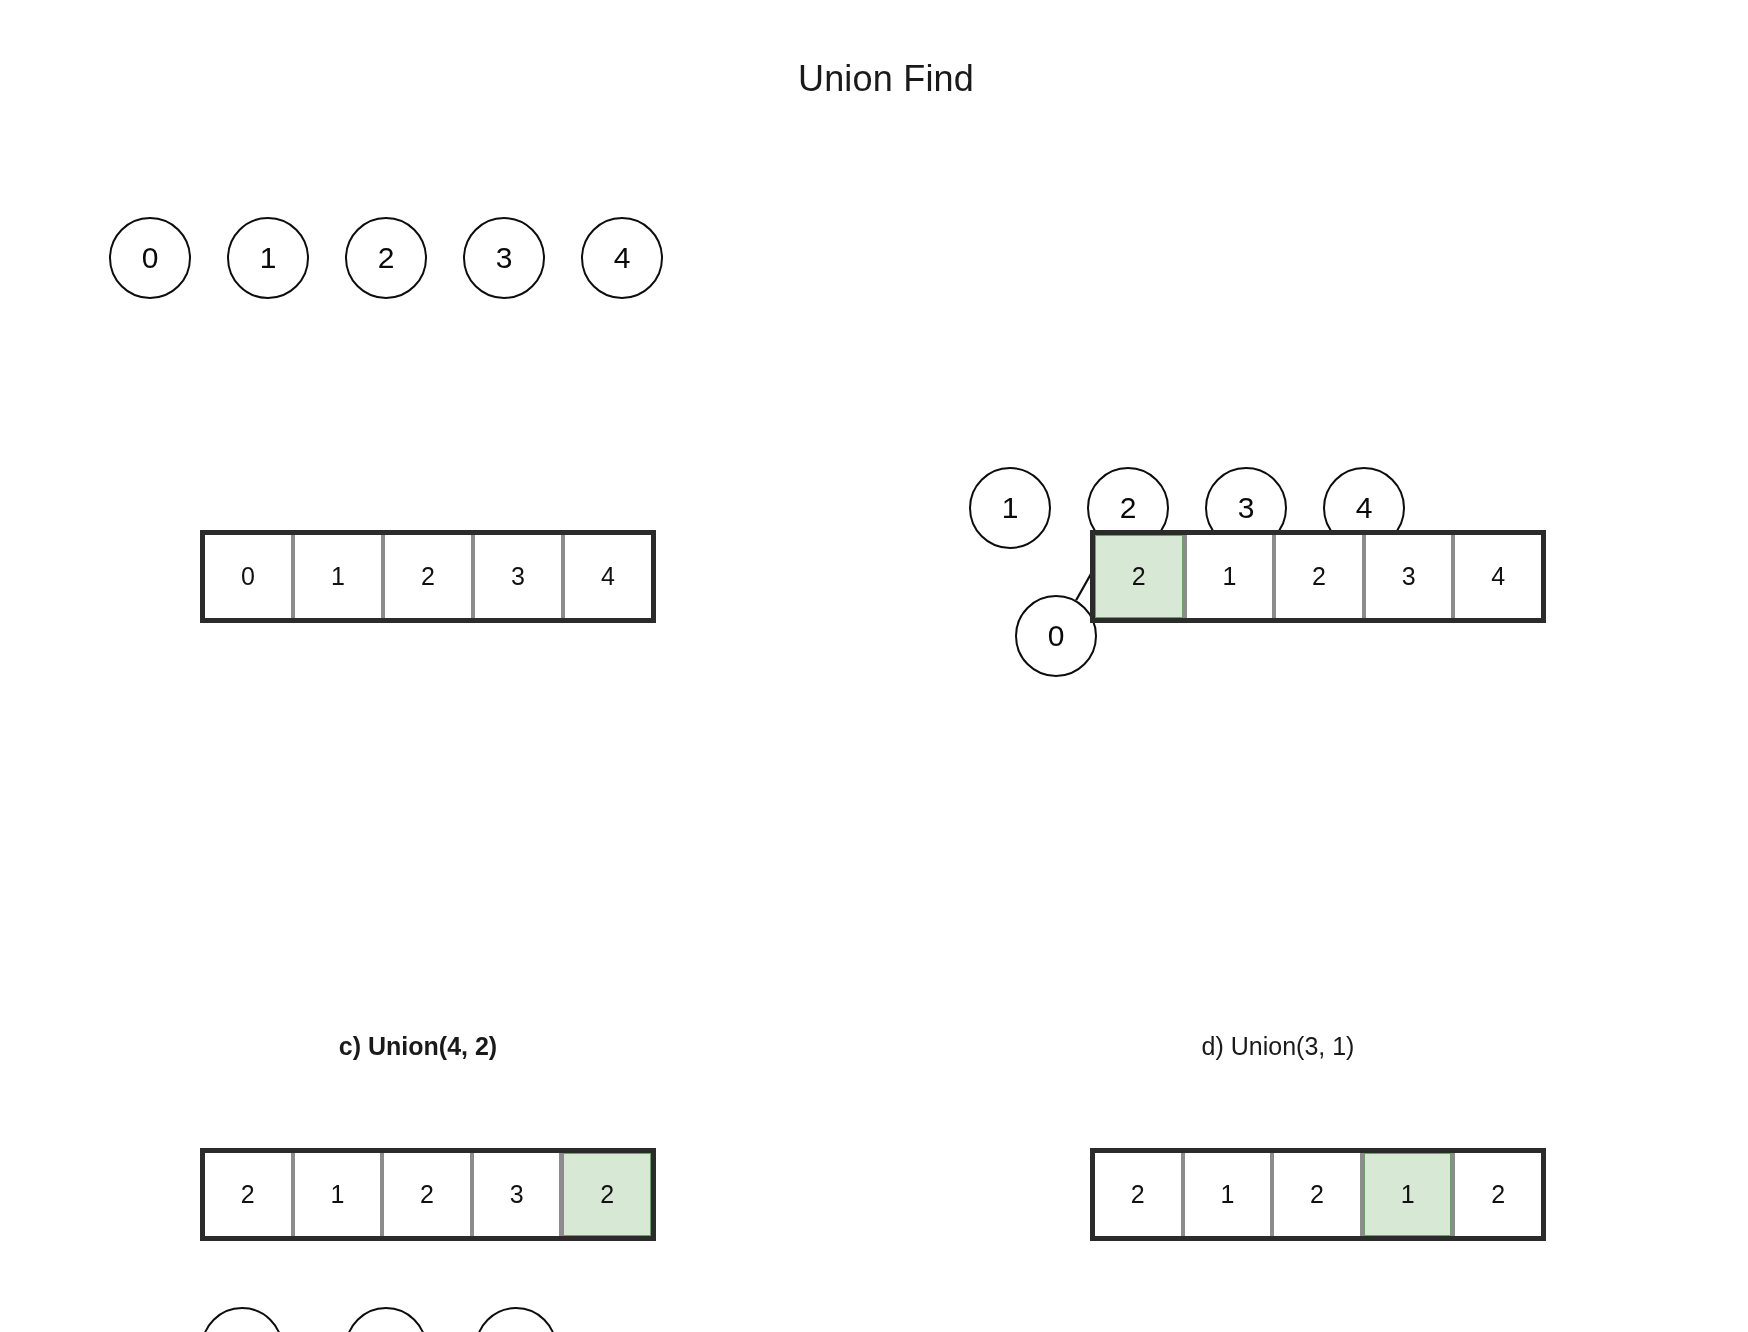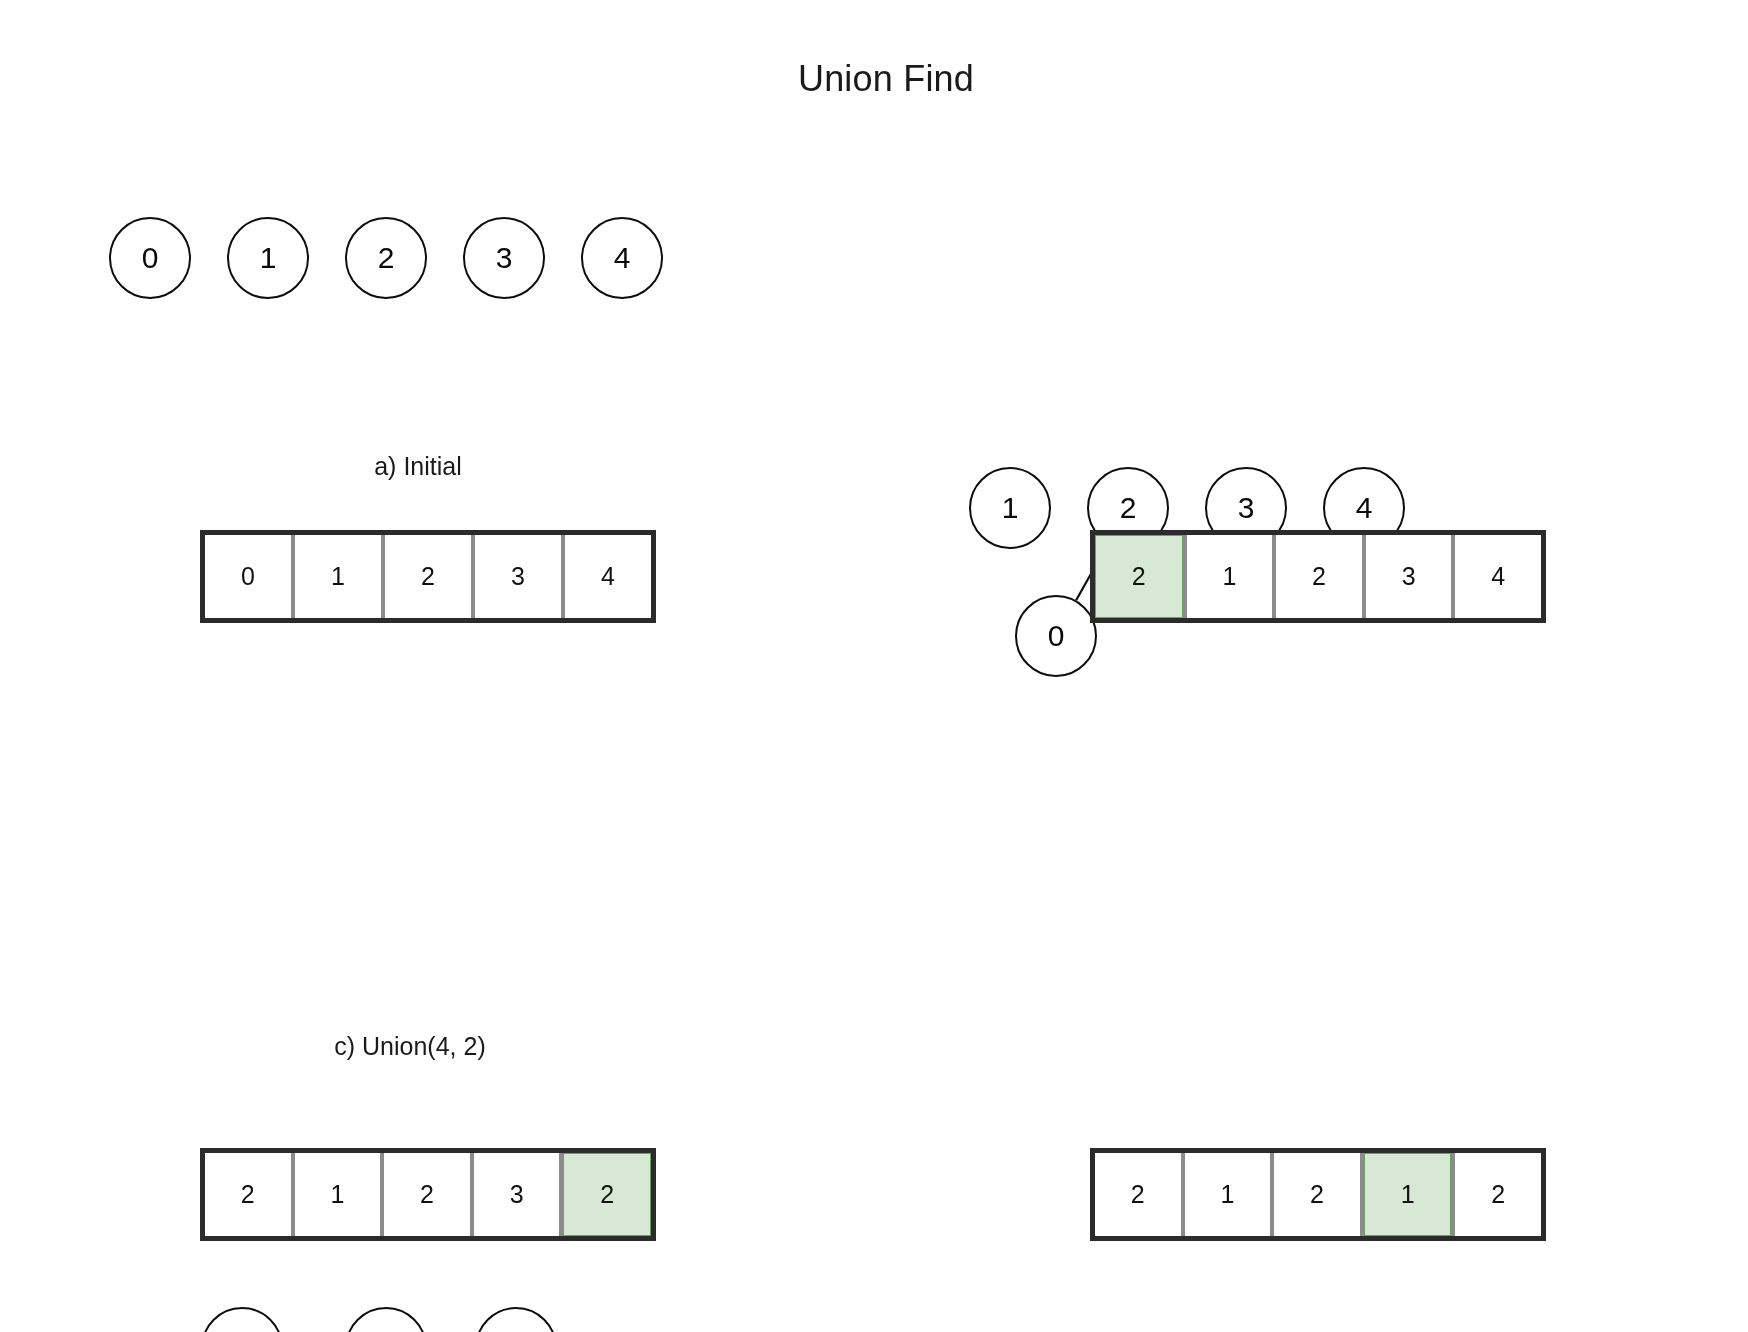--- a/index.html
+++ b/index.html
@@ -106,21 +106,20 @@
 <div id="page-title">Union Find</div>
 
 <div id="panels-root">
     <div class="panel graph-area" style="left: 90px; top: 210px; width: 600px; height: 300px;">
       <div class="node" style="left: 60px; top: 48px;">0</div>
       <div class="node" style="left: 178px; top: 48px;">1</div>
       <div class="node" style="left: 296px; top: 48px;">2</div>
       <div class="node" style="left: 414px; top: 48px;">3</div>
       <div class="node" style="left: 532px; top: 48px;">4</div>
     </div>
-    <div class="caption" style="left: 190px; top: 452px; width: 456px;">a) Initial</div>
     <div class="array" style="left: 200px; top: 530px;">
       <div class="array-cell">0</div>
       <div class="array-cell">1</div>
       <div class="array-cell">2</div>
       <div class="array-cell">3</div>
       <div class="array-cell">4</div>
     </div>
     <div class="panel graph-area" style="left: 950px; top: 150px; width: 600px; height: 300px;">
       <svg width="600" height="300">
         <line x1="157.8992891750651" y1="93.73459702210653" x2="126.10071082493492" y2="150.26540297789347" stroke="#0d0d0d" stroke-width="2.2"></line>
@@ -140,28 +139,29 @@
     </div>
     <div class="panel graph-area" style="left: 180px; top: 700px; width: 600px; height: 300px;">
       <svg width="600" height="300">
         <line x1="187.11355168869216" y1="84.39096138032488" x2="142.88644831130784" y2="169.60903861967512" stroke="#0d0d0d" stroke-width="2.2"></line>
         <line x1="223.9567463544675" y1="84.85858462232804" x2="264.0432536455325" y2="167.14141537767196" stroke="#0d0d0d" stroke-width="2.2"></line>
       </svg>
       <div class="node" style="left: 62px; top: 48px;">1</div>
       <div class="node" style="left: 206px; top: 48px;">2</div>
       <div class="node" style="left: 336px; top: 48px;">3</div>
     </div>
-    <div class="caption" style="left: 182px; top: 1032px; width: 456px;">c) Union(4, 2)</div>
+    <div class="caption" style="left: 190px; top: 1032px; width: 456px; font-weight: bold;">c) Union(4, 2)</div>
     <div class="array" style="left: 200px; top: 1148px;">
       <div class="array-cell">2</div>
       <div class="array-cell">1</div>
       <div class="array-cell">2</div>
       <div class="array-cell">3</div>
       <div class="array-cell hl">2</div>
     </div>
+    <div class="caption" style="left: 1050px; top: 1032px; width: 456px;">d) Union(3, 1)</div>
     <div class="array" style="left: 1090px; top: 1148px;">
       <div class="array-cell">2</div>
       <div class="array-cell">1</div>
       <div class="array-cell">2</div>
       <div class="array-cell hl">1</div>
       <div class="array-cell">2</div>
     </div>
   </div>
 
 </body></html>

